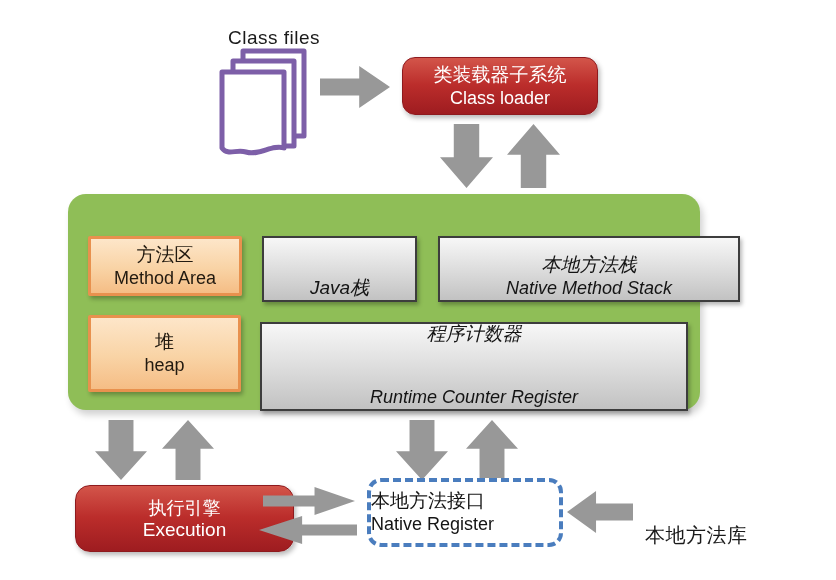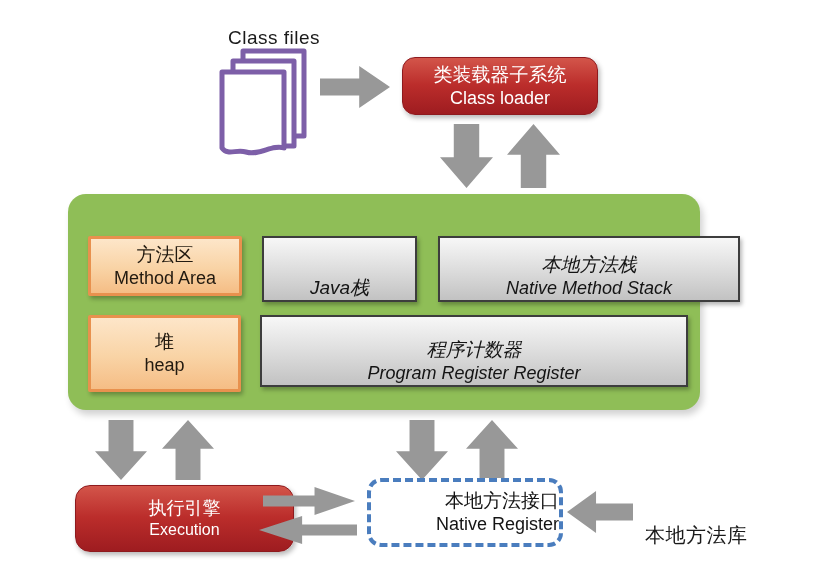--- a/index.html
+++ b/index.html
@@ -59,21 +59,21 @@
     border: 2px solid #3d3d3d;
     box-shadow: 2px 3px 4px rgba(0,0,0,0.28);
     color: #141414; text-align: center;
     display: flex; flex-direction: column; justify-content: flex-end; font-style: italic;
   }
 
   .dashed-box {
     background: #ffffff;
     border: 4px dashed #4a7dbe;
     border-radius: 14px;
-    color: #141414; text-align: right;
+    color: #141414; text-align: left;
     display: flex; flex-direction: column; justify-content: center;
   }
 </style>
 </head>
 <body>
 
 <div class="canvas">
 
   <div class="abs plain-label" style="left:228px; top:27px;">Class files</div>
 
@@ -111,35 +111,35 @@
     <div class="abs gray-box" style="left:370px; top:42px; width:302px; height:66px;">
       <span class="zh-line">本地方法栈</span>
       <span class="en-line">Native Method Stack</span>
     </div>
 
     <div class="abs orange-box" style="left:20px; top:121px; width:153px; height:77px;">
       <span class="zh-line">堆</span>
       <span class="en-line">heap</span>
     </div>
 
-    <div class="abs gray-box" style="left:192px; top:121px; width:428px; height:72px;">
+    <div class="abs gray-box" style="left:192px; top:128px; width:428px; height:89px;gap:40px;">
       <span class="zh-line">程序计数器</span>
-      <span class="en-line">Program Register Register</span>
+      <span class="en-line">Runtime Counter Register</span>
     </div>
   </div>
 
   <div class="abs arrow arrow-down" style="left:95px; top:420px; width:52px; height:60px;"></div>
   <div class="abs arrow arrow-up" style="left:162px; top:420px; width:52px; height:60px;"></div>
 
   <div class="abs arrow arrow-down" style="left:396px; top:420px; width:52px; height:60px;"></div>
   <div class="abs arrow arrow-up" style="left:466px; top:420px; width:52px; height:60px;"></div>
 
   <div class="abs red-box" style="left:75px; top:485px; width:219px; height:67px; border-radius:15px;">
     <span class="zh-line" style="font-size:18px; line-height:21px;">执行引擎</span>
-    <span class="en-line" style="font-size:16px; line-height:21px;">Execution</span>
+    <span class="en-line" style="font-size:19px; line-height:21px;">Execution</span>
   </div>
 
   <div class="abs arrow arrow-right" style="left:263px; top:487px; width:92px; height:28px;"></div>
   <div class="abs arrow arrow-left" style="left:259px; top:516px; width:98px; height:28px;"></div>
 
   <div class="abs dashed-box" style="left:367px; top:478px; width:196px; height:69px;">
     <span class="zh-line">本地方法接口</span>
     <span class="en-line">Native Register</span>
   </div>
 

